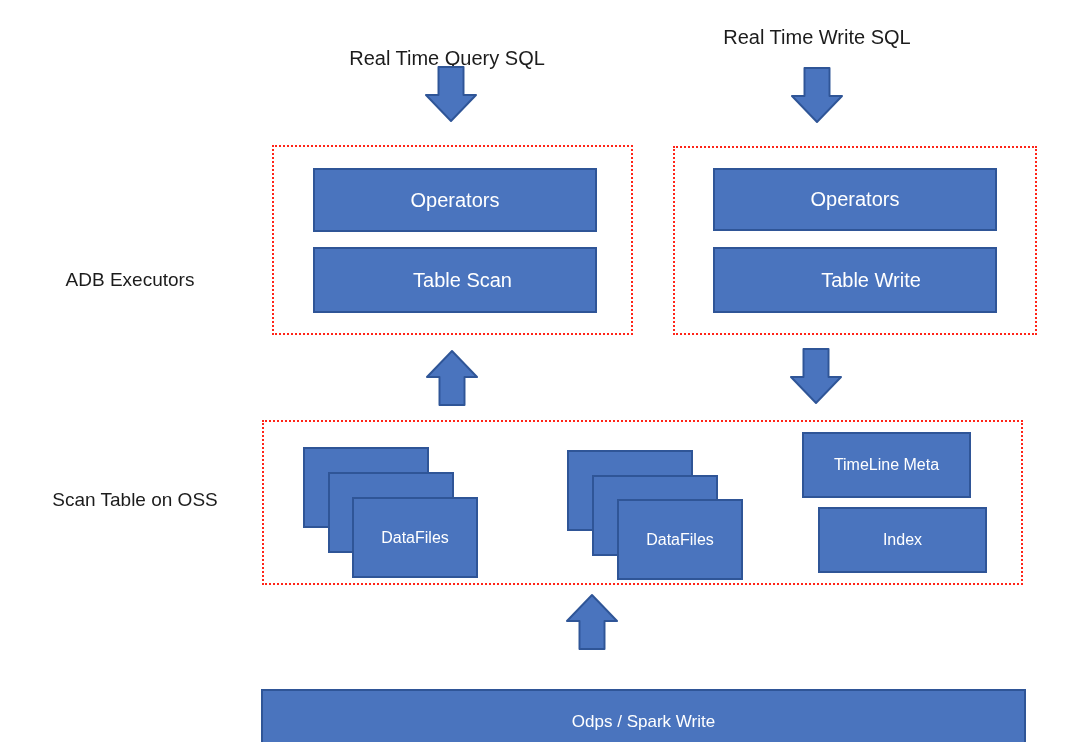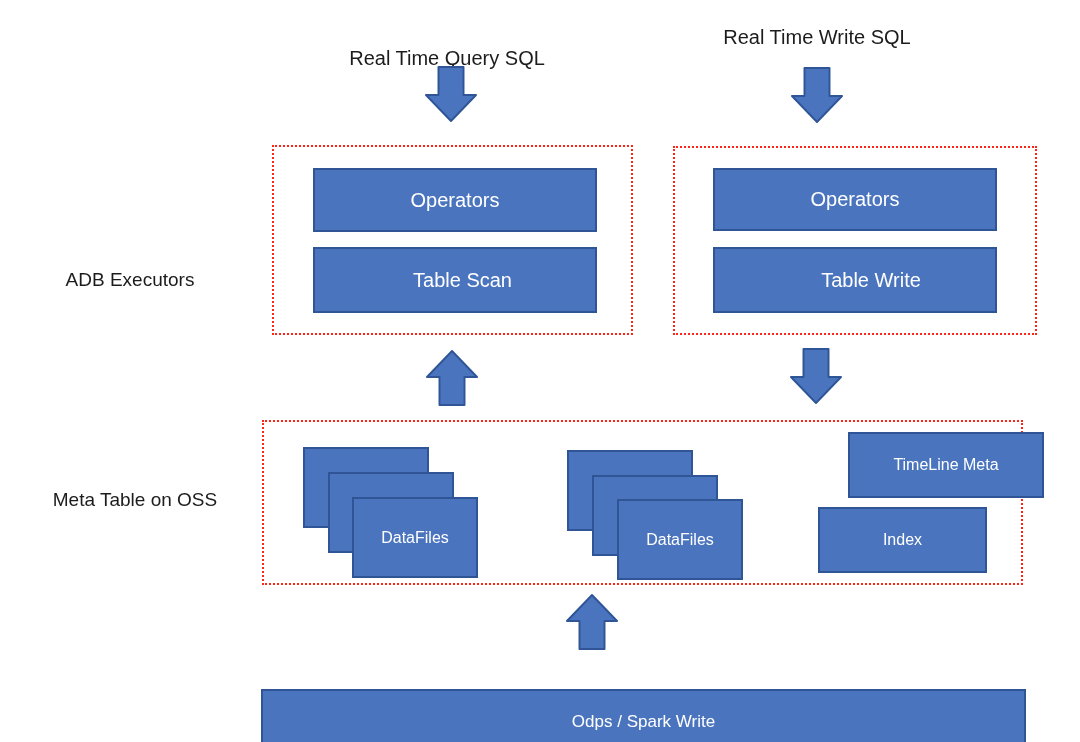--- a/index.html
+++ b/index.html
@@ -93,41 +93,41 @@
     <svg viewBox="0 0 54 58">
         <polygon points="14,1 40,1 40,30 53,30 27,57 1,30 14,30"></polygon>
       </svg>
   </div>
   <div class="arrow" style="left:790px;top:347px;">
     <svg viewBox="0 0 54 58">
         <polygon points="14,1 40,1 40,30 53,30 27,57 1,30 14,30"></polygon>
       </svg>
   </div>
 
-  <div class="abs sidelabel" style="left:15px;top:489px;width:240px;">Meta Table on OSS</div>
+  <div class="abs sidelabel" style="left:15px;top:489px;width:240px;">Scan Table on OSS</div>
 
   <div class="abs dashedbox" style="left:262px;top:420px;width:761px;height:165px;"></div>
 
   <div>
     <div class="card" style="left:303px;top:447px;"></div>
     <div class="card" style="left:328px;top:472px;"></div>
     <div class="card" style="left:352px;top:497px;">
       <span>DataFiles</span>
     </div>
   </div>
 
   <div>
     <div class="card" style="left:567px;top:450px;"></div>
     <div class="card" style="left:592px;top:475px;"></div>
     <div class="card" style="left:617px;top:499px;">
       <span>DataFiles</span>
     </div>
   </div>
 
-  <div class="abs node small" style="left:848px;top:432px;width:196px;height:66px;">TimeLine Meta</div>
+  <div class="abs node small" style="left:802px;top:432px;width:169px;height:66px;">TimeLine Meta</div>
   <div class="abs node small" style="left:818px;top:507px;width:169px;height:66px;">Index</div>
 
   <div class="arrow up" style="left:566px;top:593px;">
     <svg viewBox="0 0 54 58">
         <polygon points="14,1 40,1 40,30 53,30 27,57 1,30 14,30"></polygon>
       </svg>
   </div>
 
   <div class="abs node bar" style="left:261px;top:661px;width:765px;height:66px;">Odps / Spark Write</div>
 

